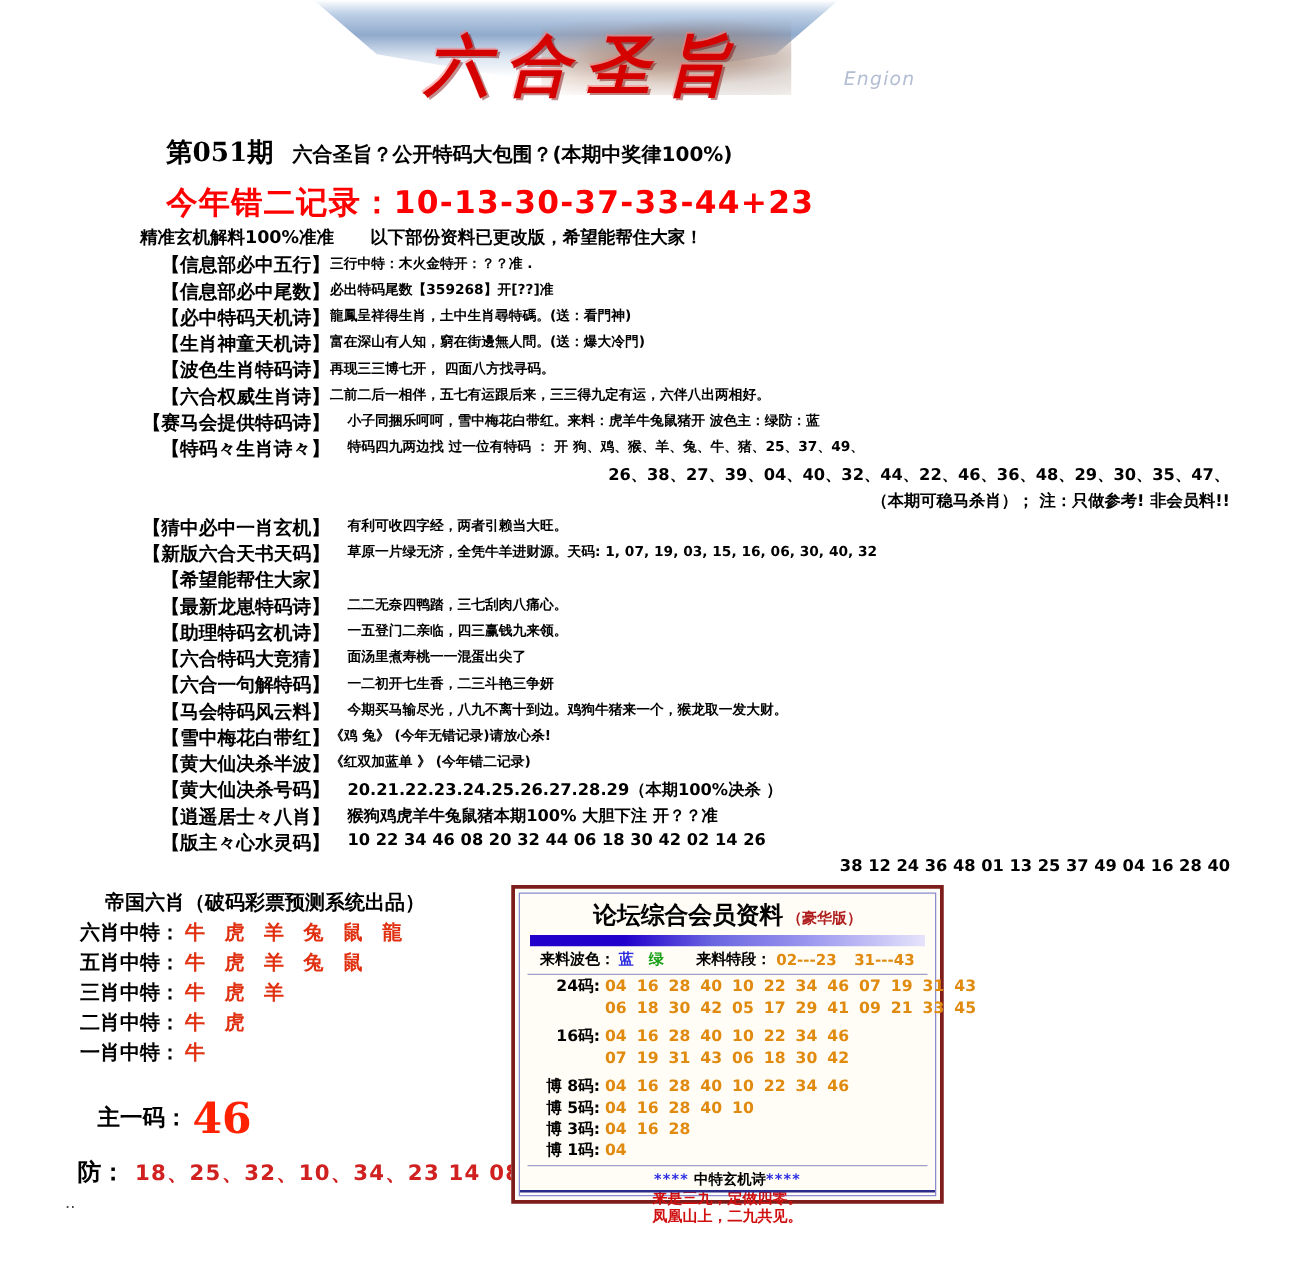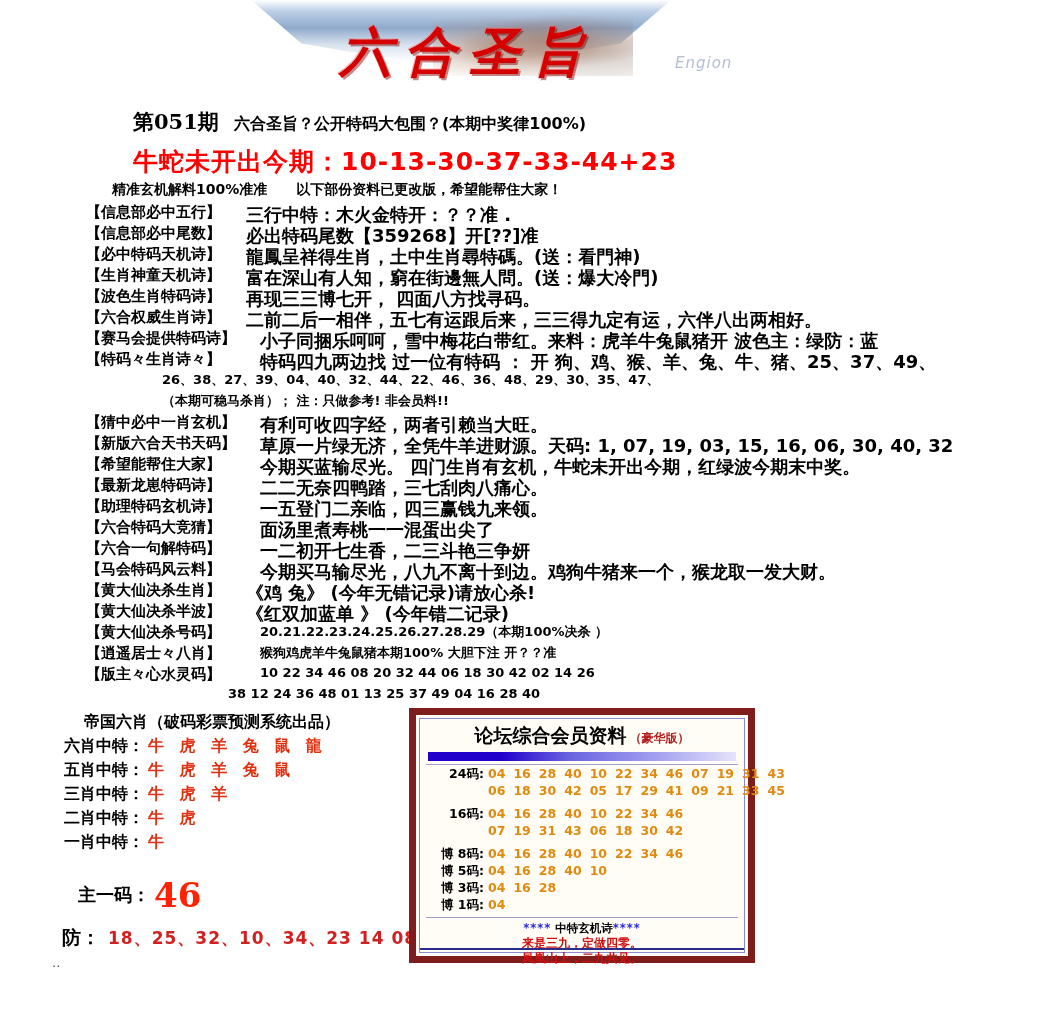--- a/index.html
+++ b/index.html
@@ -107,38 +107,39 @@
     font-size: 14px;
     font-weight: bold;
     white-space: nowrap;
   }
   #notice .n1 { }
   #notice .n2 { margin-left: 24px; }
 
   
   #rows {
     position: absolute;
-    left: 86px; top: 203px;
+    left: 104px; top: 203px;
     width: 880px;
+    text-align: right;
   }
   .row {
     display: flex;
     align-items: flex-start;
     height: 21px;
     white-space: nowrap;
   }
   .row .label {
     width: 160px;
     flex: 0 0 160px;
     font-size: 15px;
     font-weight: bold;
     font-family: "DejaVu Sans", "Liberation Sans", sans-serif;
   }
   .row .value {
-    font-size: 18px;
+    font-size: 11px;
     font-weight: bold;
     font-family: "DejaVu Sans", "Liberation Sans", sans-serif;
   }
   .row .value.small { font-size: 13px; }
   .row.indent .value { padding-left: 14px; }
   .cont {
     height: 21px;
     font-size: 13px;
     font-weight: bold;
     padding-left: 26px;
@@ -204,21 +205,21 @@
     color: #444;
   }
 
   
   #panel {
     position: absolute;
     left: 409px; top: 708px;
     width: 346px;
     height: 255px;
     background: #fdfcf7;
-    border: 7px solid #7f1d1d;
+    border: 3px solid #7f1d1d;
     box-sizing: border-box;
     padding: 0;
   }
   #panel-inner {
     position: absolute;
     left: 3px; top: 3px;
     right: 3px; bottom: 3px;
     border: 1px solid #8a8ad0;
     background: #fffdf5;
     box-sizing: border-box;
@@ -328,21 +329,21 @@
   <div id="banner-title">六合圣旨</div>
   <div id="banner-watermark">Engion</div>
 </div>
 
 <div id="issue-line">
   <span id="issue-no">第051期</span>
   <span id="issue-sub">六合圣旨？公开特码大包围？(本期中奖律100%)</span>
 </div>
 
 <div id="last-draw">
-  <span>牛蛇未开出今期：</span><span>10-13-30-37-33-44+23</span>
+  <span>今年错二记录：</span><span>10-13-30-37-33-44+23</span>
 </div>
 
 <div id="notice">
   <span class="n1">精准玄机解料100%准准</span>
   <span class="n2">以下部份资料已更改版，希望能帮住大家！</span>
 </div>
 
 <div id="rows">
     <div class="row">
       <div class="label">【信息部必中五行】</div>
@@ -381,21 +382,20 @@
     <div class="row indent">
       <div class="label">【猜中必中一肖玄机】</div>
       <div class="value">有利可收四字经，两者引赖当大旺。</div>
     </div>
     <div class="row indent">
       <div class="label">【新版六合天书天码】</div>
       <div class="value">草原一片绿无济，全凭牛羊进财源。天码: 1, 07, 19, 03, 15, 16, 06, 30, 40, 32</div>
     </div>
     <div class="row indent">
       <div class="label">【希望能帮住大家】</div>
-      <div class="value">今期买蓝输尽光。  四门生肖有玄机，牛蛇未开出今期，红绿波今期末中奖。</div>
     </div>
     <div class="row indent">
       <div class="label">【最新龙崽特码诗】</div>
       <div class="value">二二无奈四鸭踏，三七刮肉八痛心。</div>
     </div>
     <div class="row indent">
       <div class="label">【助理特码玄机诗】</div>
       <div class="value">一五登门二亲临，四三赢钱九来领。</div>
     </div>
     <div class="row indent">
@@ -404,21 +404,21 @@
     </div>
     <div class="row indent">
       <div class="label">【六合一句解特码】</div>
       <div class="value">一二初开七生香，二三斗艳三争妍</div>
     </div>
     <div class="row indent">
       <div class="label">【马会特码风云料】</div>
       <div class="value">今期买马输尽光，八九不离十到边。鸡狗牛猪来一个，猴龙取一发大财。</div>
     </div>
     <div class="row">
-      <div class="label">【黄大仙决杀生肖】</div>
+      <div class="label">【雪中梅花白带红】</div>
       <div class="value">《鸡 兔》    (今年无错记录)请放心杀!</div>
     </div>
     <div class="row">
       <div class="label">【黄大仙决杀半波】</div>
       <div class="value">《红双加蓝单 》      (今年错二记录)</div>
     </div>
     <div class="row indent">
       <div class="label">【黄大仙决杀号码】</div>
       <div class="value small">20.21.22.23.24.25.26.27.28.29（本期100%决杀 ）</div>
     </div>
@@ -453,20 +453,28 @@
 </div>
 
 <div id="dots">..</div>
 
 <div id="panel">
   <div id="panel-inner">
     <div id="panel-title">
       <span>论坛综合会员资料</span><span class="sub">（豪华版）</span>
     </div>
     <div id="panel-bar"></div>
+    <div id="wave-row">
+      <span class="lbl">来料波色：</span>
+      <span class="blue">蓝</span>
+      <span class="green">绿</span>
+      <span class="lbl2">来料特段：</span>
+      <span class="seg">02---23</span>
+      <span class="seg2">31---43</span>
+    </div>
     <div id="panel-rule"></div>
     <div id="panel-numbers">
         <div class="numrow">
           <span class="rl">24码:</span>
           <span class="rv"><span>04</span><span>16</span><span>28</span><span>40</span><span>10</span><span>22</span><span>34</span><span>46</span><span>07</span><span>19</span><span>31</span><span>43</span></span>
         </div>
         <div class="numrow cont2">
           <span class="rl"></span>
           <span class="rv"><span>06</span><span>18</span><span>30</span><span>42</span><span>05</span><span>17</span><span>29</span><span>41</span><span>09</span><span>21</span><span>33</span><span>45</span></span>
         </div>

